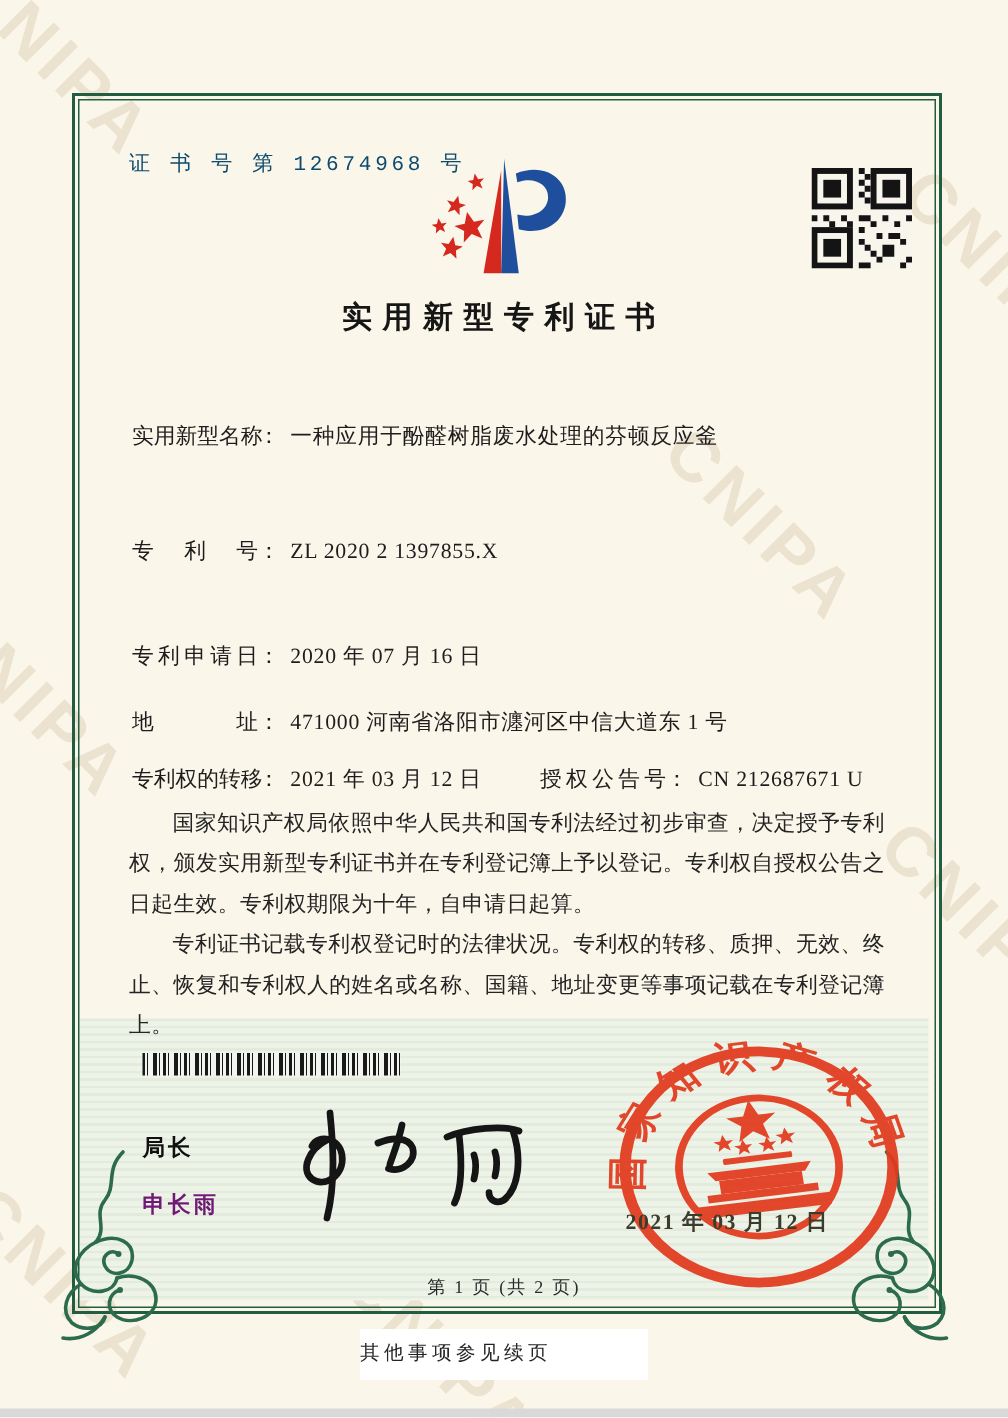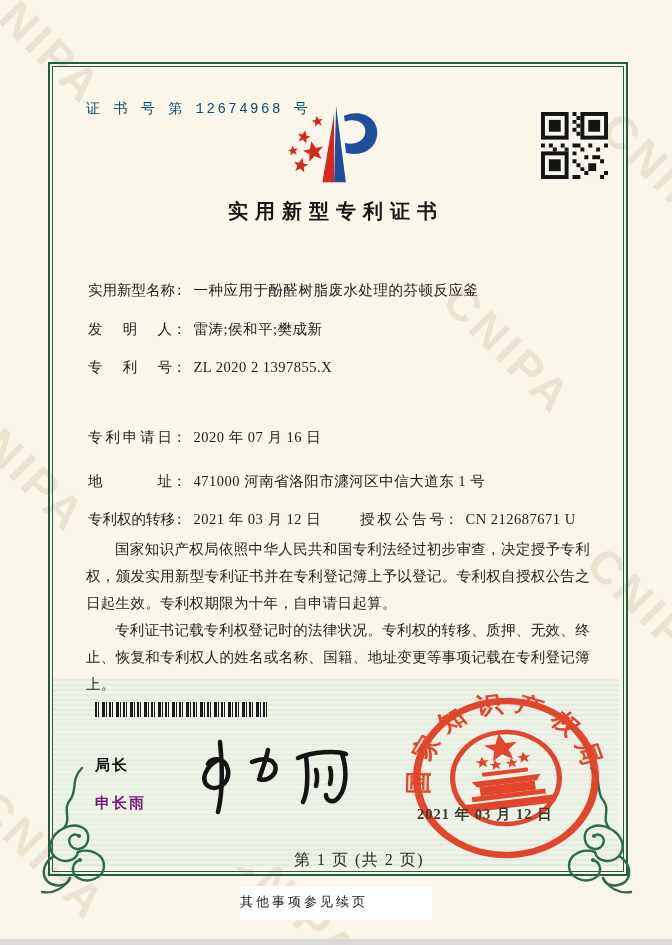--- a/index.html
+++ b/index.html
@@ -75,21 +75,21 @@
   .sig-svg{position:absolute;left:180px;top:732px;}
   
   .seal-svg{position:absolute;left:396px;top:688px;opacity:0.93;}
   .seal-date{
     position:absolute;left:417px;top:805px;font-size:14.5px;color:#3c3c2c;
     letter-spacing:1px;font-weight:bold;white-space:nowrap;
   }
   
   .page-info{
     position:absolute;left:48px;top:850px;width:576px;text-align:center;
-    font-size:16px;letter-spacing:1.5px;color:#2a2a2a;padding-left:23px;
+    font-size:12px;letter-spacing:1.5px;color:#2a2a2a;
   }
   .cont-note{
     position:absolute;left:240px;top:886px;width:192px;height:34px;
     background:#ffffff;line-height:32px;
     font-size:13px;letter-spacing:3px;color:#232323;
   }
   .bottom-strip{
     position:absolute;left:0;bottom:0;width:672px;height:6px;background:#d9d9d9;z-index:3;
   }
   .logo-svg{position:absolute;left:284px;top:100px;}
@@ -180,23 +180,20 @@
                  M44 44h4v4h-4zM52 44h8v4h-8zM60 48h4v4h-4zM32 48h4v4h-4zM36 52h4v4h-4zM48 52h8v8h-8z
                  M40 56h4v4h-4zM64 60h4v4h-4zM44 60h4v4h-4zM32 64h8v4h-8zM60 64h4v4h-4z"></path>
       </g>
     </svg>
 
     <div class="title">实用新型专利证书</div>
 
     <div class="frow" style="top:281px;">
       <span class="flabel">实用新型名称</span><span class="colon">：</span><span class="fvalue">一种应用于酚醛树脂废水处理的芬顿反应釜</span>
     </div>
-    <div class="frow" style="top:320px;">
-      <span class="flabel">发明人</span><span class="colon">：</span><span class="fvalue">雷涛;侯和平;樊成新</span>
-    </div>
     <div class="frow" style="top:358px;">
       <span class="flabel">专利号</span><span class="colon">：</span><span class="fvalue">ZL 2020 2 1397855.X</span>
     </div>
     <div class="frow" style="top:396px;margin-top:32px;">
       <span class="flabel">专利申请日</span><span class="colon">：</span><span class="fvalue">2020 年 07 月 16 日</span>
     </div>
     <div class="frow" style="top:472px;">
       <span class="flabel">地址</span><span class="colon">：</span><span class="fvalue">471000 河南省洛阳市瀍河区中信大道东 1 号</span>
     </div>
     <div class="frow" style="top:510px;">

